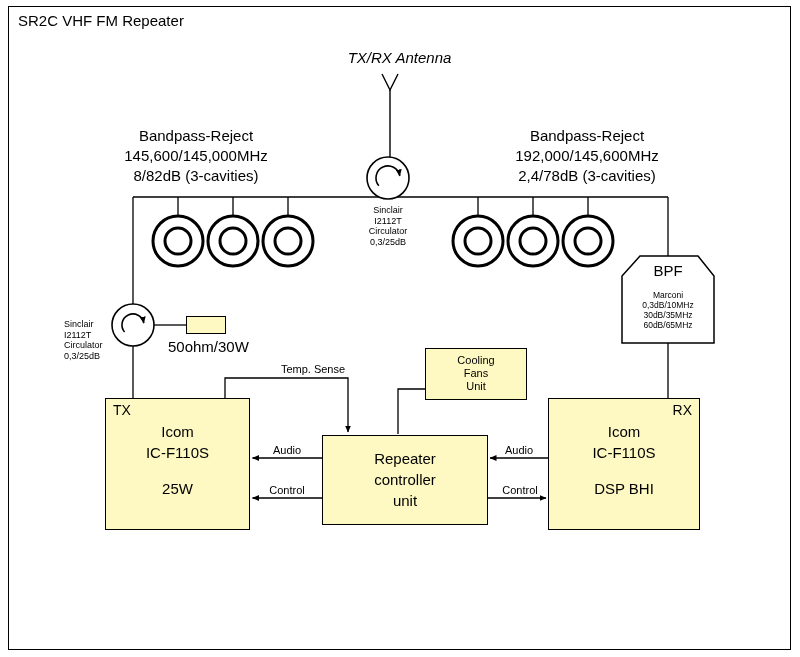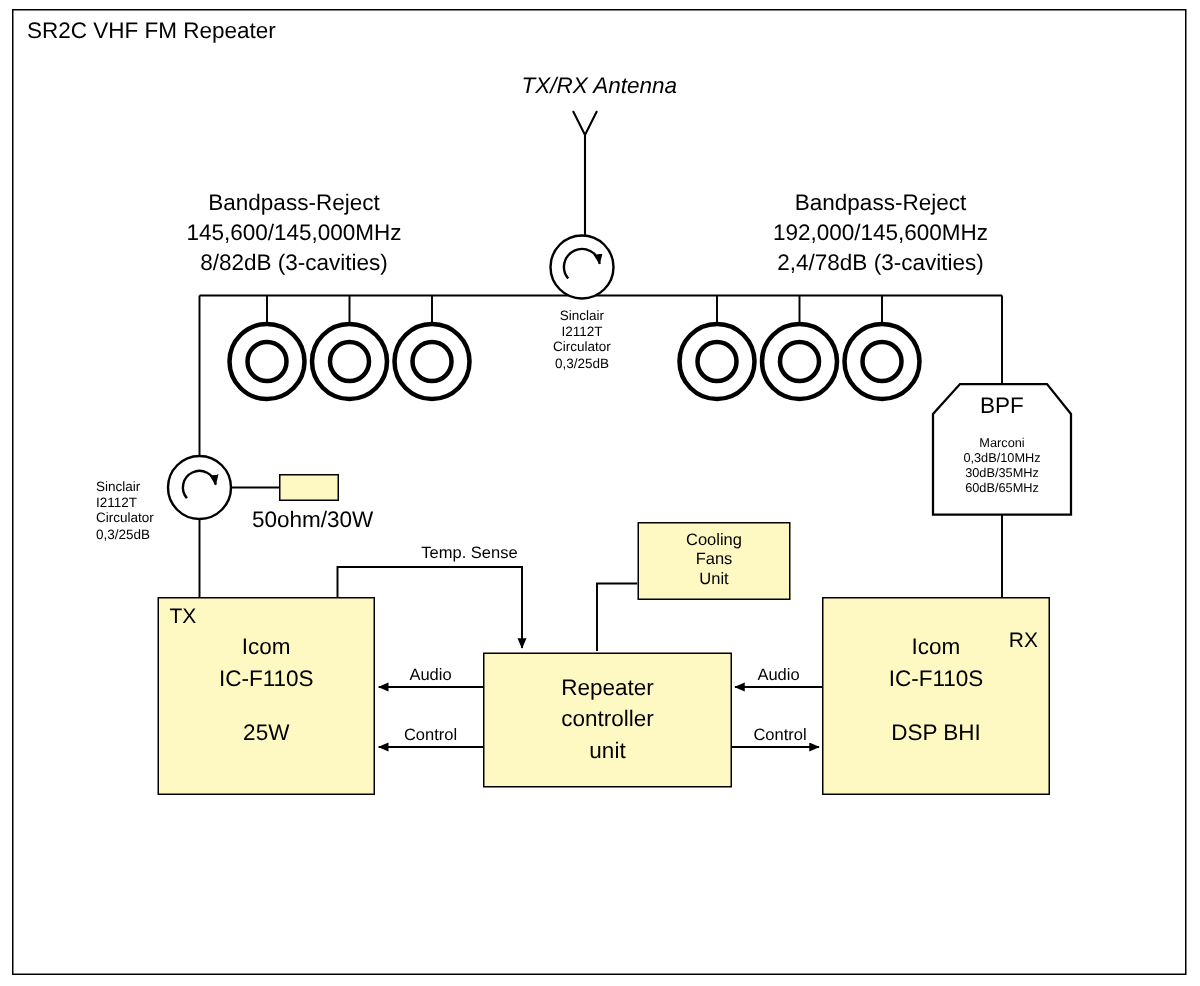--- a/index.html
+++ b/index.html
@@ -150,21 +150,21 @@
   <div class="abs t11 ctr" style="left:277px;top:363px;width:72px;">Temp. Sense</div>
 
   <div class="box" style="left:105px;top:398px;width:145px;height:132px;">
     <div class="abs t14" style="left:7px;top:3px;">TX</div>
     <div class="abs t15 ctr" style="left:0;top:23px;width:100%;">Icom</div>
     <div class="abs t15 ctr" style="left:0;top:44px;width:100%;">IC-F110S</div>
     <div class="abs t15 ctr" style="left:0;top:80px;width:100%;">25W</div>
   </div>
 
   <div class="box" style="left:548px;top:398px;width:152px;height:132px;">
-    <div class="abs t14" style="right:7px;top:3px;margin-top:16px;">RX</div>
+    <div class="abs t14" style="right:7px;top:3px;">RX</div>
     <div class="abs t15 ctr" style="left:0;top:23px;width:100%;">Icom</div>
     <div class="abs t15 ctr" style="left:0;top:44px;width:100%;">IC-F110S</div>
     <div class="abs t15 ctr" style="left:0;top:80px;width:100%;">DSP BHI</div>
   </div>
 
   <div class="box" style="left:322px;top:435px;width:166px;height:90px;">
     <div class="abs t15 ctr" style="left:0;top:13px;width:100%;">Repeater</div>
     <div class="abs t15 ctr" style="left:0;top:34px;width:100%;">controller</div>
     <div class="abs t15 ctr" style="left:0;top:55px;width:100%;">unit</div>
   </div>

